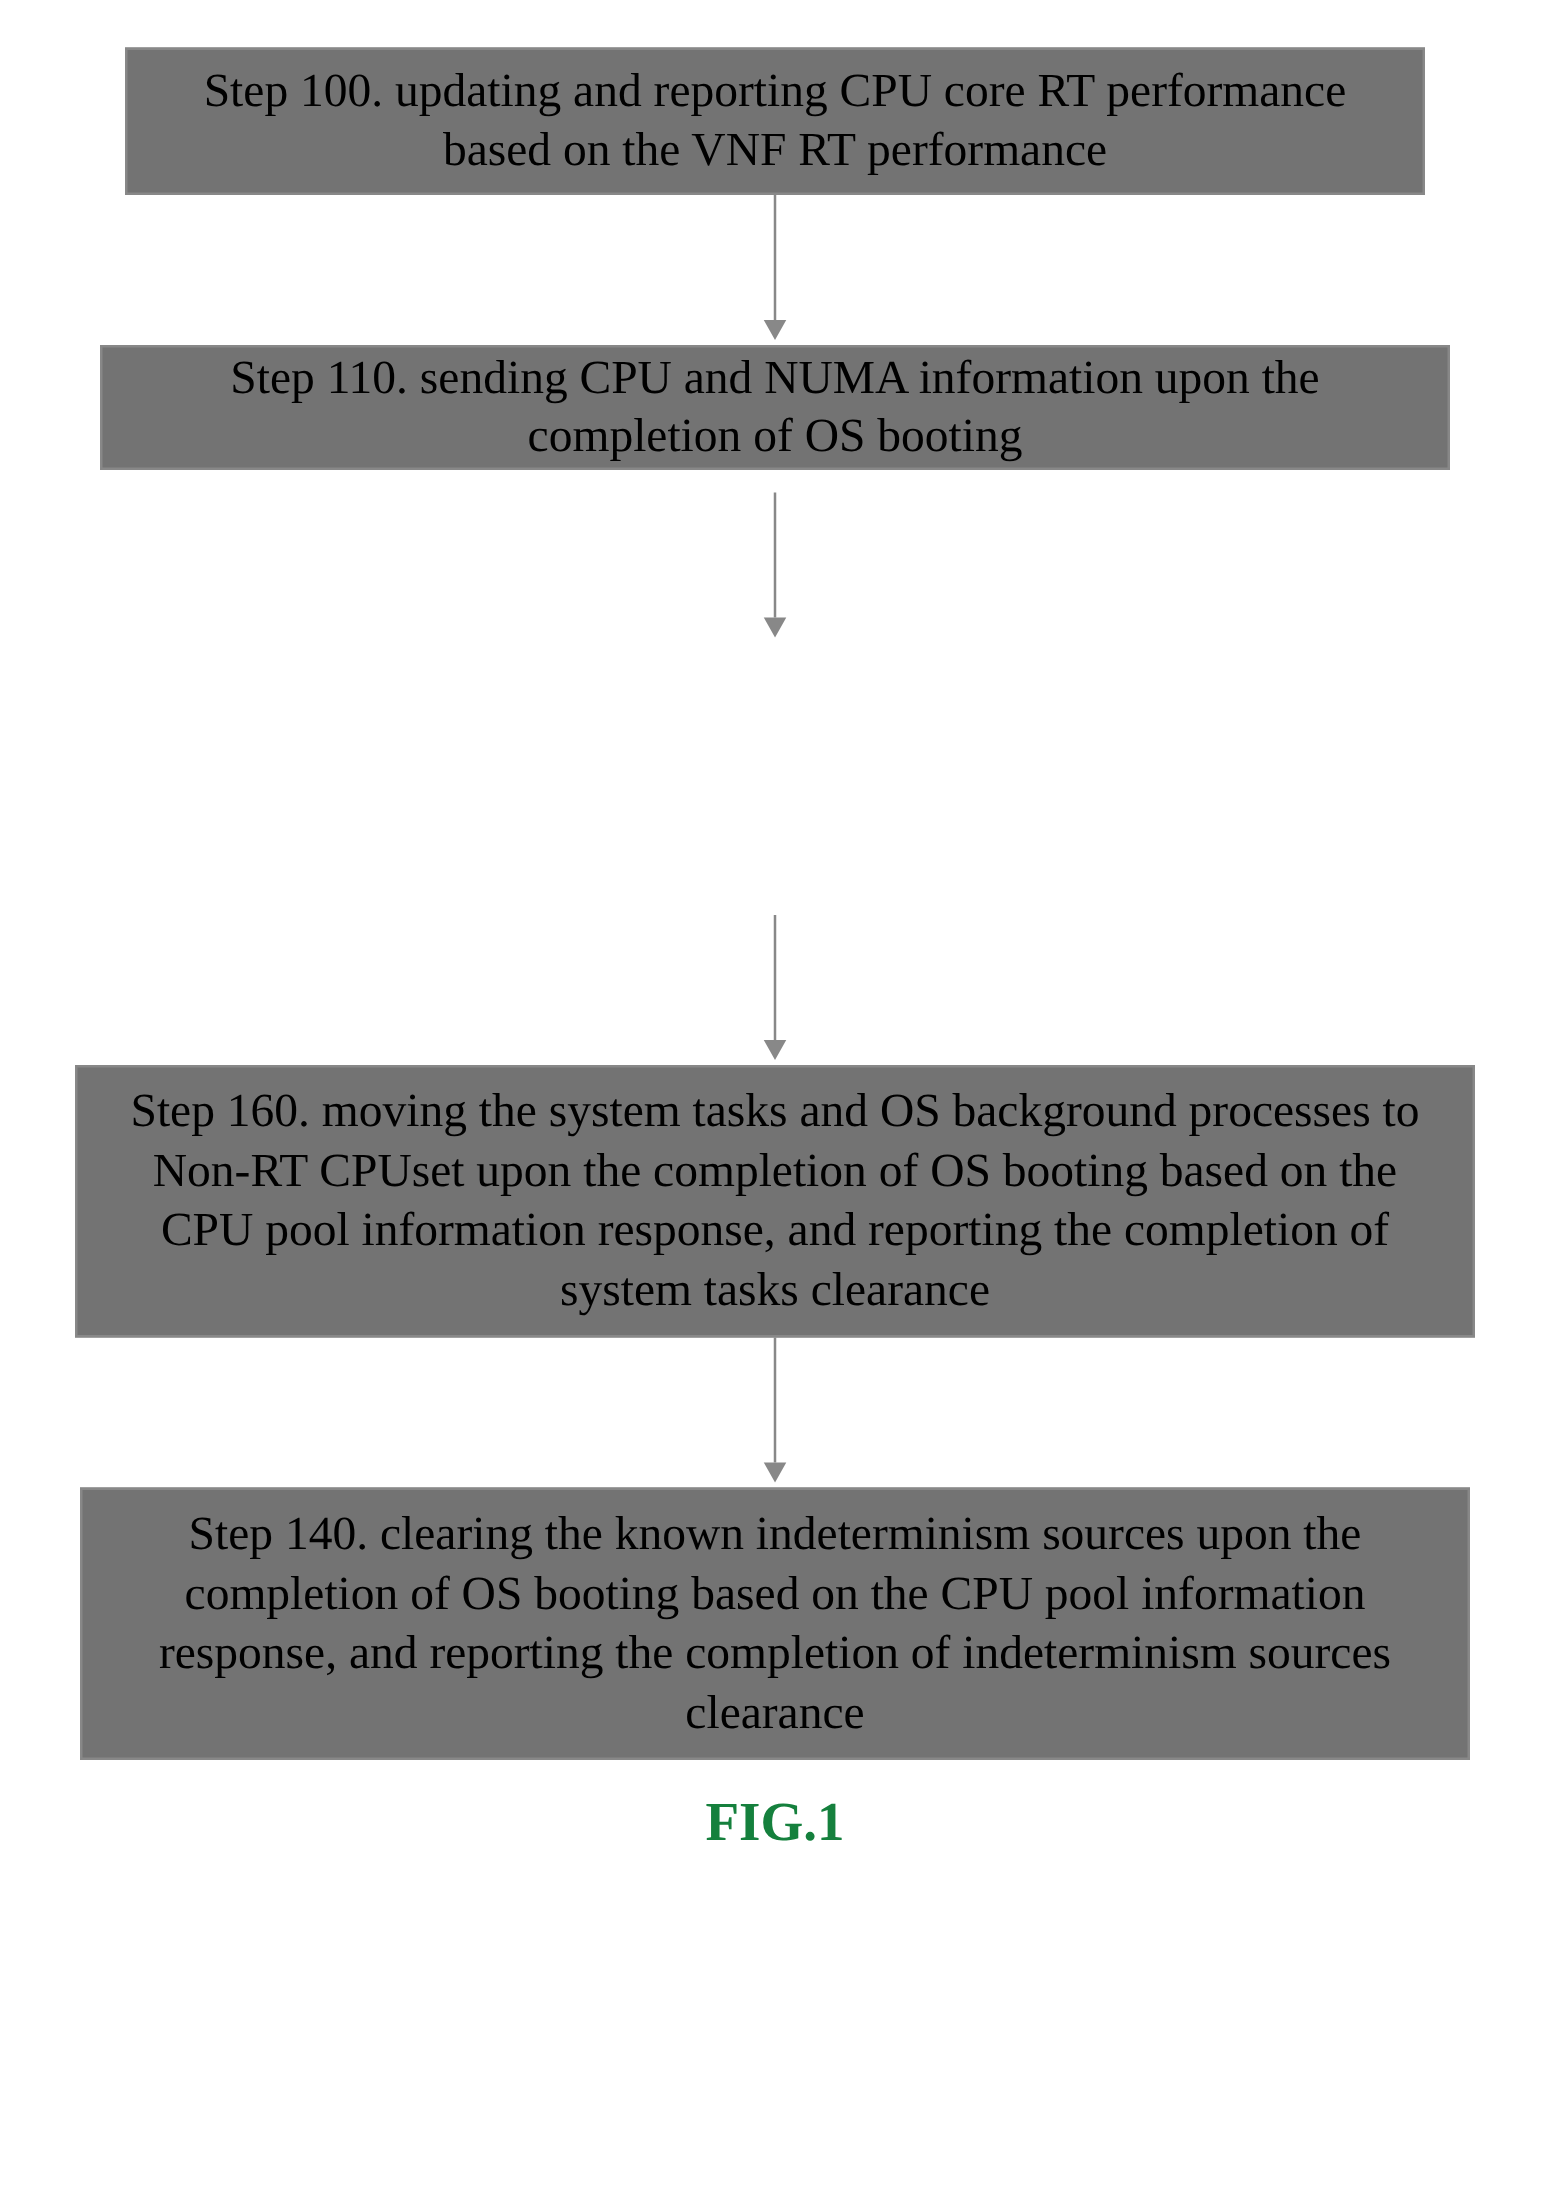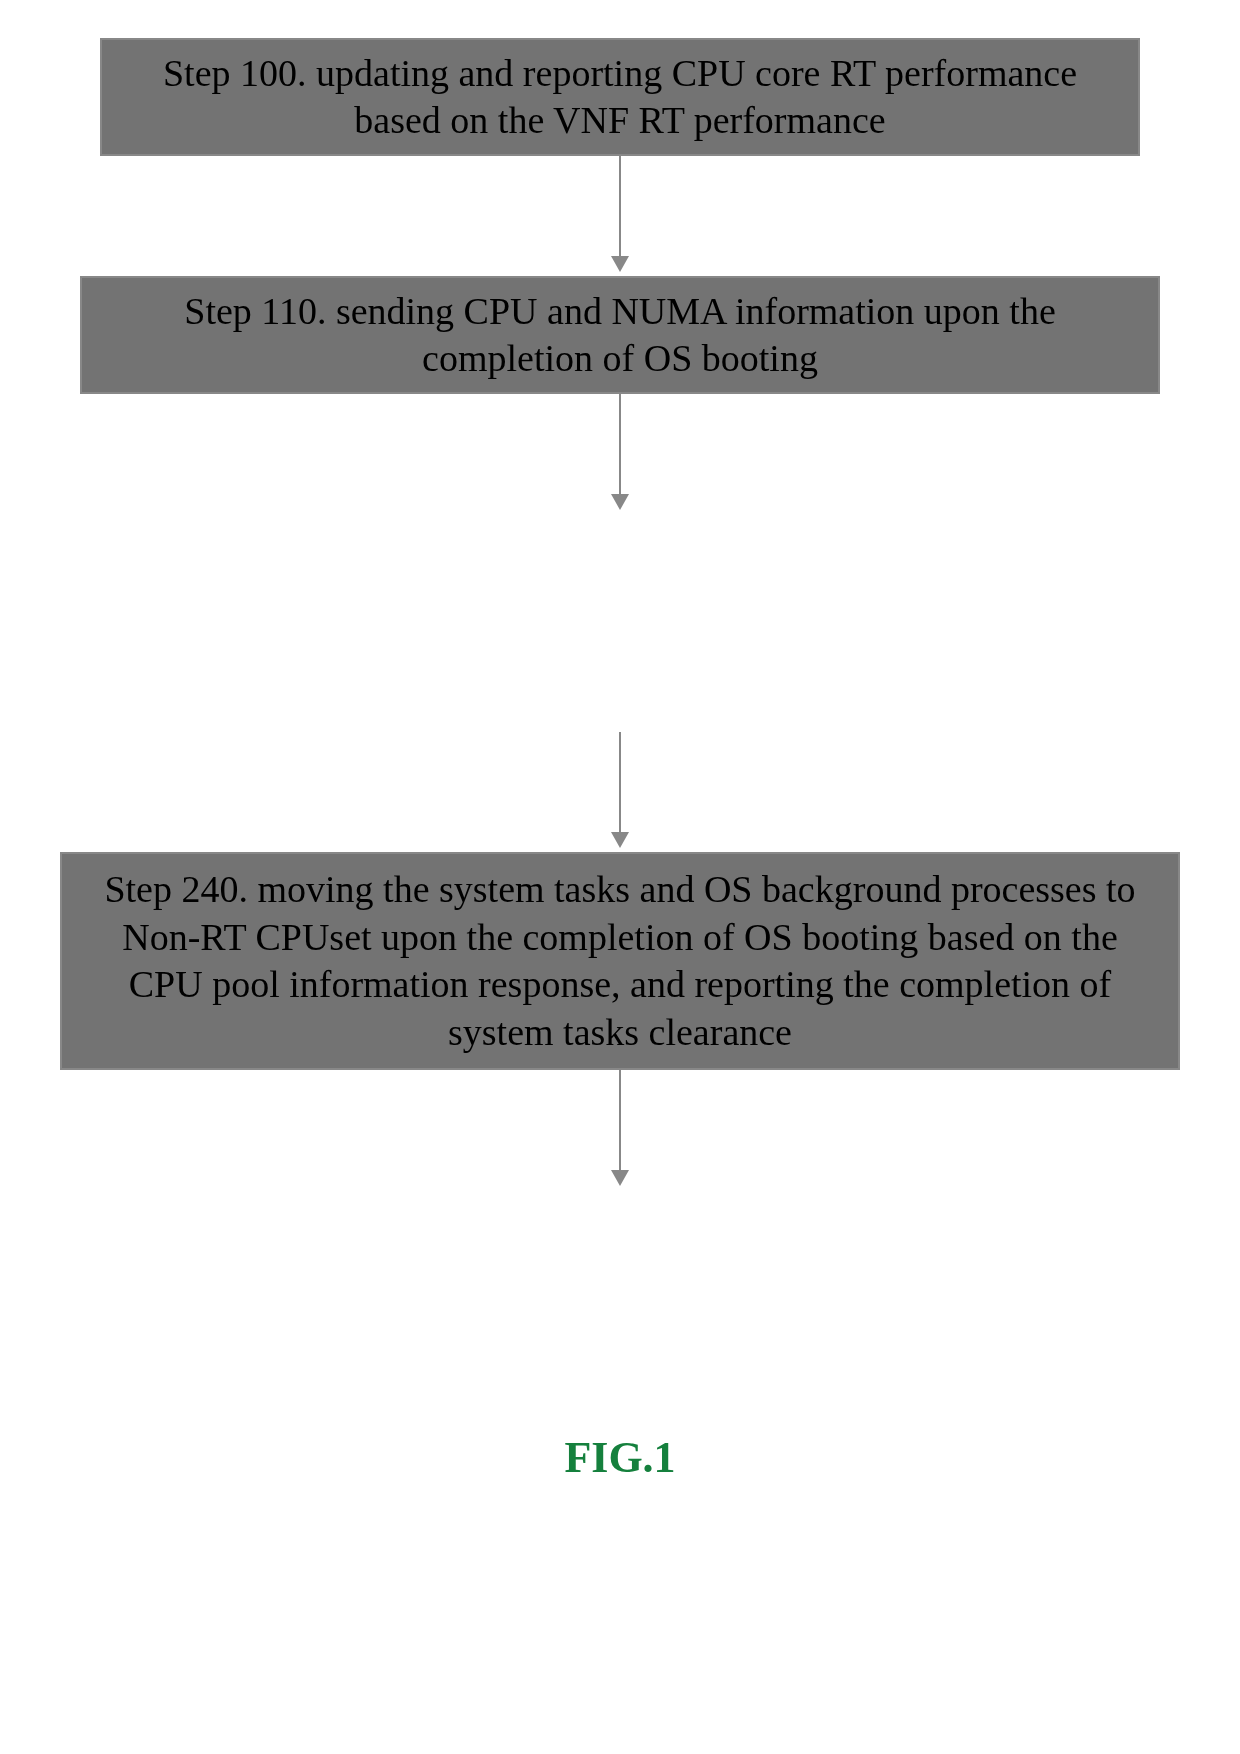--- a/index.html
+++ b/index.html
@@ -60,36 +60,39 @@
 
 <div class="canvas">
 
   <div class="box" style="left:100px; top:38px; width:1040px; height:118px;">
     <span>Step 100. updating and reporting CPU core RT performance based on the VNF RT performance</span>
   </div>
 
   <div class="arrow-line" style="top:156px; height:100px;"></div>
   <div class="arrow-head" style="top:256px;"></div>
 
-  <div class="box" style="left:80px; top:276px; width:1080px; height:118px;padding-left:24px;">
+  <div class="box" style="left:80px; top:276px; width:1080px; height:100px;padding-left:24px;">
     <span>Step 110. sending CPU and NUMA information upon the completion of OS booting</span>
   </div>
 
   <div class="arrow-line" style="top:394px; height:100px;"></div>
   <div class="arrow-head" style="top:494px;"></div>
 
 
   <div class="arrow-line" style="top:732px; height:100px;"></div>
   <div class="arrow-head" style="top:832px;"></div>
 
   <div class="box" style="left:60px; top:852px; width:1120px; height:218px;">
-    <span>Step 240. moving the system tasks and OS background processes to Non-RT CPUset upon the completion of OS booting based on the CPU pool information response, and reporting the completion of system tasks clearance</span>
+    <span>Step 160. moving the system tasks and OS background processes to Non-RT CPUset upon the completion of OS booting based on the CPU pool information response, and reporting the completion of system tasks clearance</span>
   </div>
 
   <div class="arrow-line" style="top:1070px; height:100px;"></div>
   <div class="arrow-head" style="top:1170px;"></div>
 
+  <div class="box" style="left:64px; top:1190px; width:1112px; height:218px;">
+    <span>Step 140. clearing the known indeterminism sources upon the completion of OS booting based on the CPU pool information response, and reporting the completion of indeterminism sources clearance</span>
+  </div>
 
   <div class="caption" style="top:1432px;">
     <span>FIG.1</span>
   </div>
 
 </div>
 
 </body></html>

